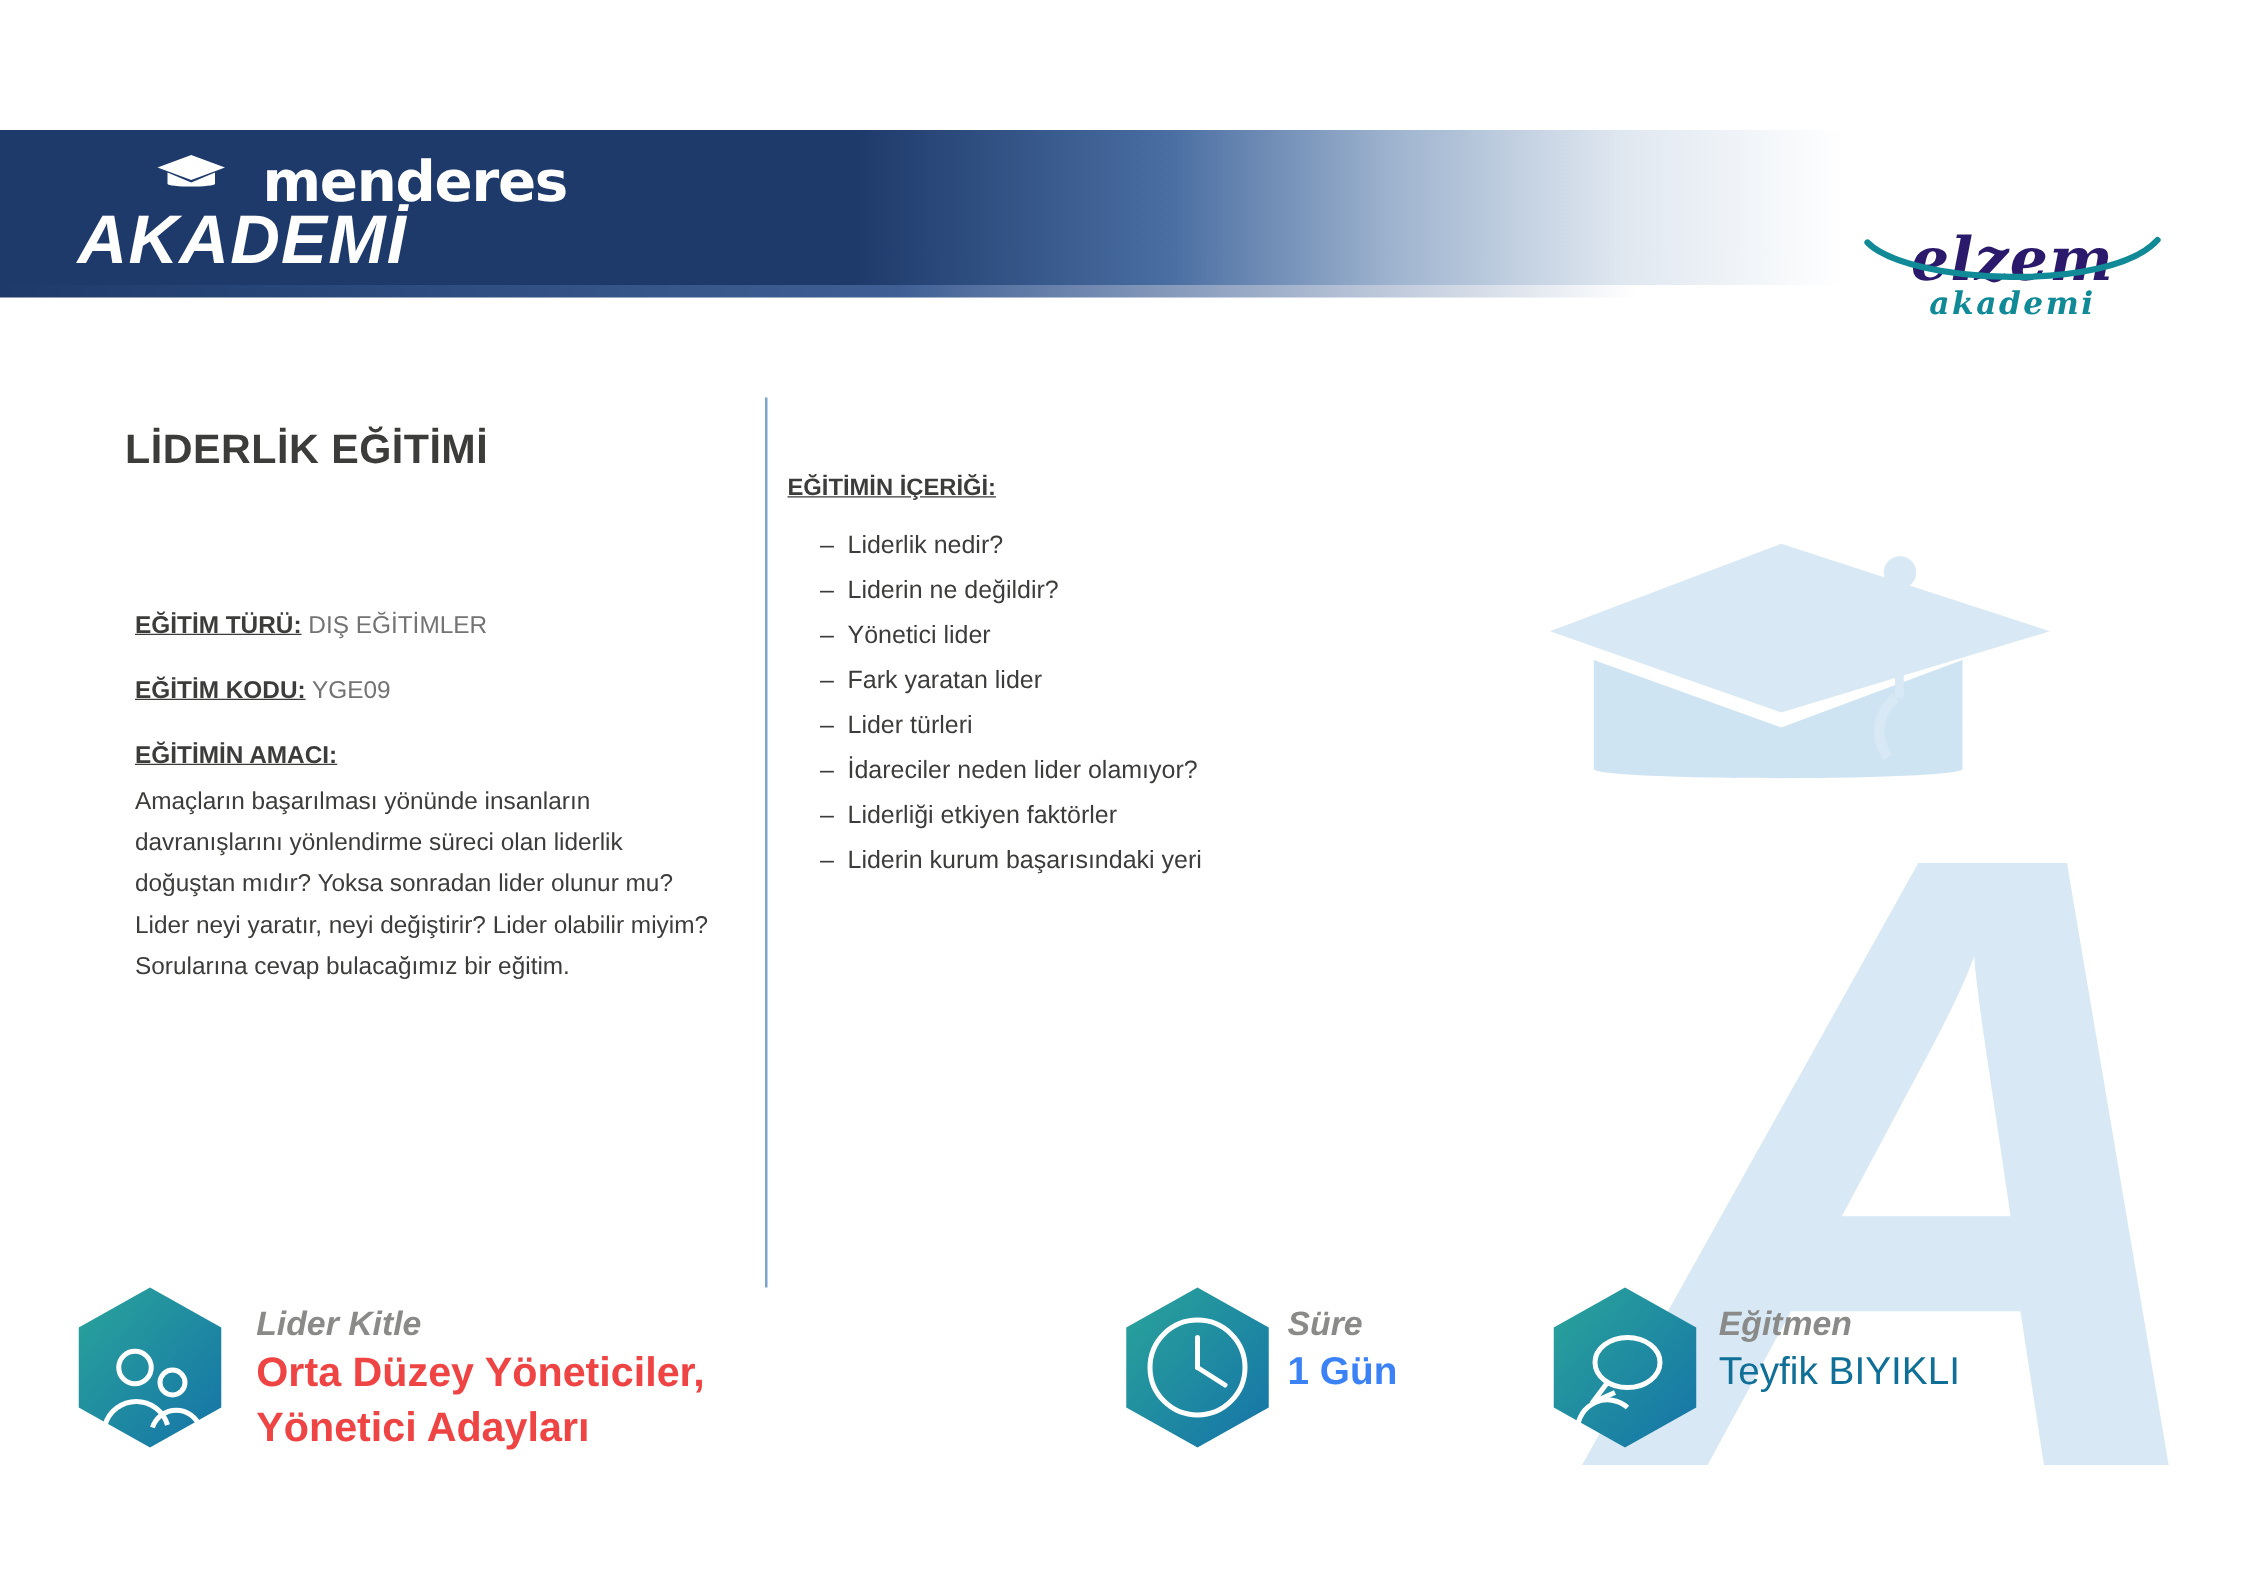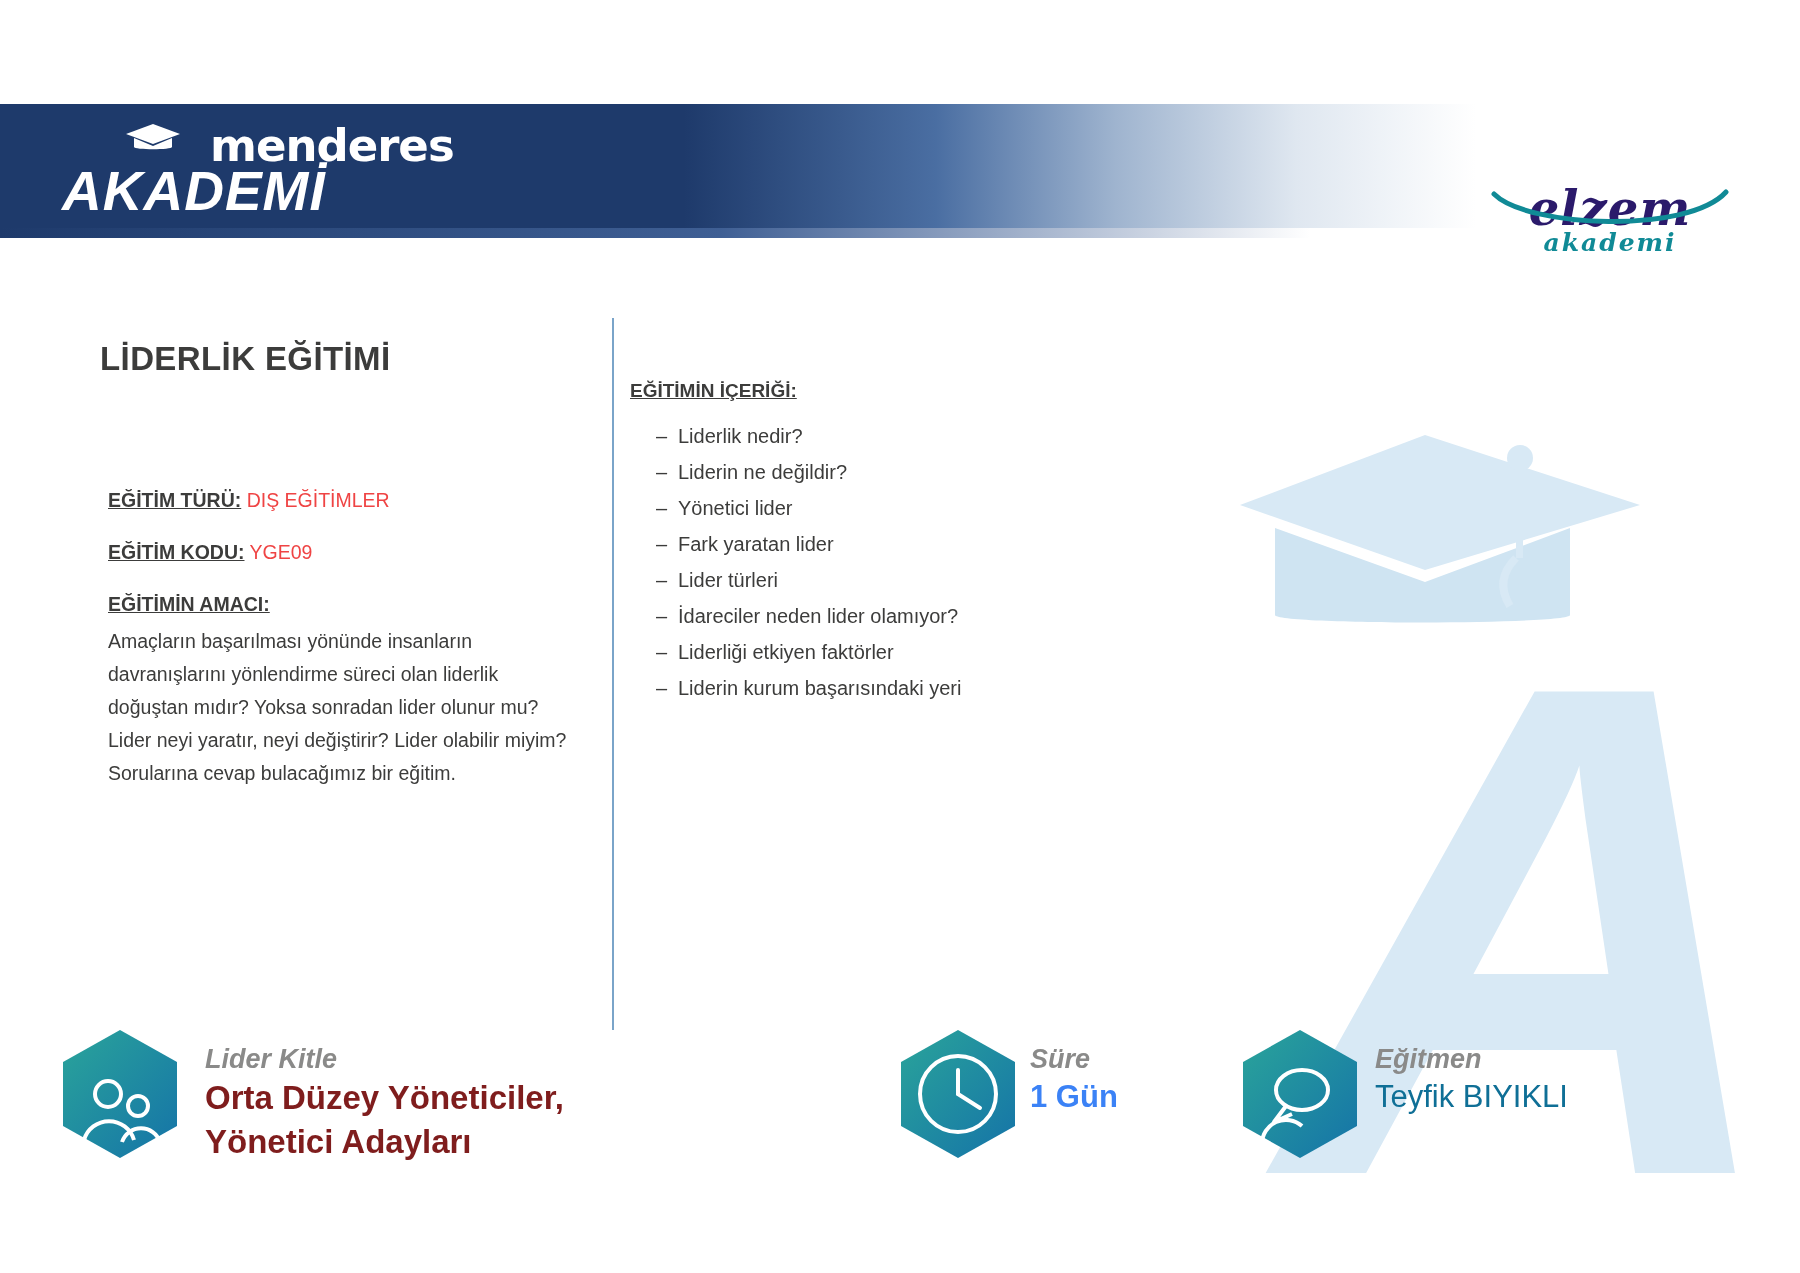--- a/index.html
+++ b/index.html
@@ -174,21 +174,21 @@
   }
   .meta .row {
     margin-bottom: 22px;
   }
   .meta .lbl {
     font-weight: bold;
     text-decoration: underline;
     color: #3c3c3b;
   }
   .meta .val {
-    color: #ef4444;
+    color: #737373;
   }
   .purpose-label {
     font-weight: bold;
     text-decoration: underline;
     display: block;
     margin-bottom: 6px;
   }
   .purpose-text {
     font-size: 19.5px;
     line-height: 33px;
@@ -248,21 +248,21 @@
   .info-trainer .cap-label {
     font-size: 27px;
     font-style: italic;
     font-weight: bold;
     color: #8a8a89;
     line-height: 1.1;
   }
   .info-audience .cap-value {
     font-size: 33px;
     font-weight: bold;
-    color: #7f1d1d;
+    color: #ef4444;
     line-height: 1.28;
     margin-top: 2px;
   }
   .info-duration {
     position: absolute;
     left: 1030px;
     top: 1045px;
     width: 240px;
   }
   .info-duration .cap-value {

